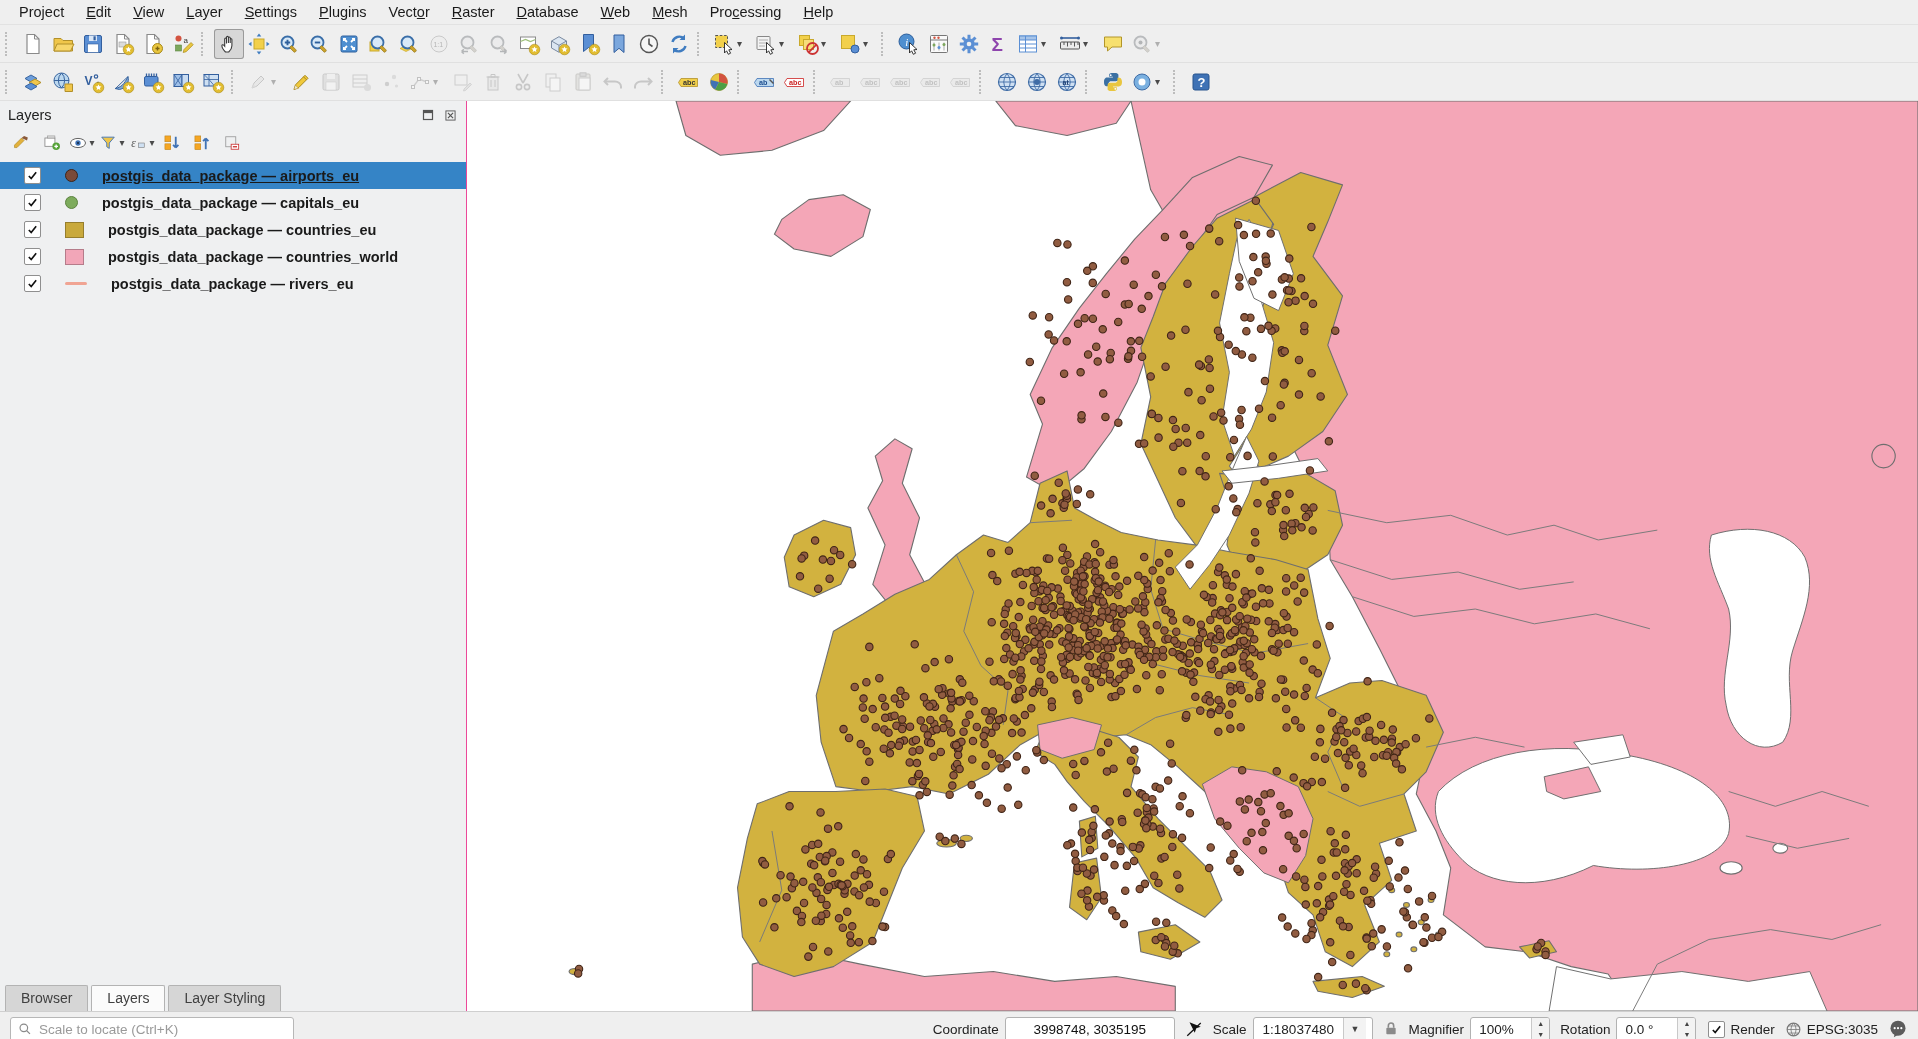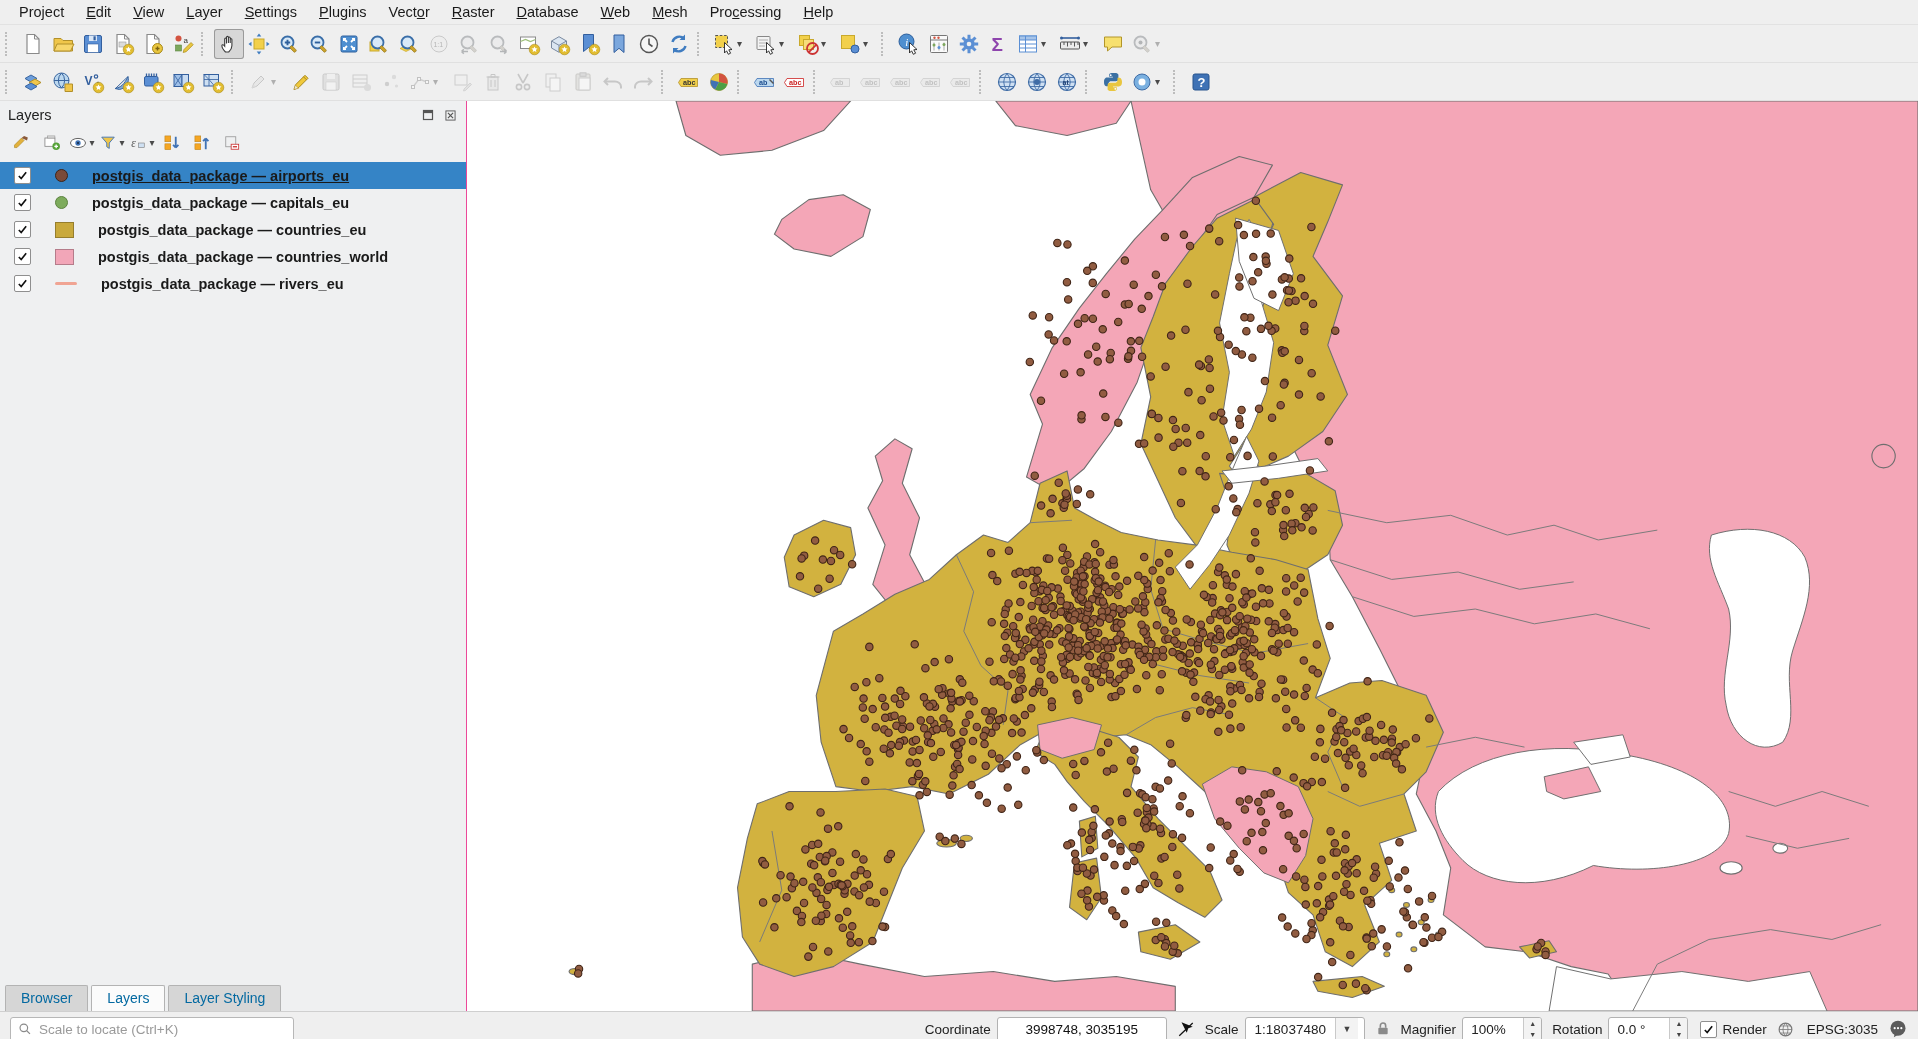--- a/index.html
+++ b/index.html
@@ -26,32 +26,32 @@
   
   .main{display:flex;height:910px;background:#efefef}
   .left{width:466px;flex:none;background:#eff0f1;border-right:1px solid #ec4899;
         display:flex;flex-direction:column}
   .panel-title{height:28px;display:flex;align-items:center;padding:0 8px;font-size:14.5px;color:#222}
   .panel-title .sp{flex:1}
   .ptbtn{width:16px;height:16px;display:flex;align-items:center;justify-content:center;margin-left:6px}
   .panel-tools{display:flex;align-items:center;gap:3px;padding:1px 6px 3px 8px}
   .ptool{width:27px;height:26px;display:flex;align-items:center;justify-content:center;border-radius:3px}
   .tree{flex:1;padding-top:3px}
-  .lrow{height:27px;display:flex;align-items:center;padding-left:14px;gap:24px;
+  .lrow{height:27px;display:flex;align-items:center;padding-left:24px;gap:24px;
         font-weight:bold;font-size:14.5px;white-space:nowrap}
   .lrow.selected{background:#3584c6}
   .lrow.selected .llabel{text-decoration:underline}
   .cbx{width:15px;height:15px;background:#fff;border:1px solid #8f8f8f;border-radius:2px;
        display:flex;align-items:center;justify-content:center;flex:none}
   .sym-point{width:11px;height:11px;border-radius:50%;flex:none}
   .sym-fill{width:17px;height:14px;flex:none;border:1px solid rgba(0,0,0,.25)}
   .sym-line{width:22px;height:3px;border-radius:2px;flex:none}
   .dock-tabs{display:flex;align-items:flex-end;height:26px;padding-left:5px}
   .dtab{padding:4px 15px 5px;background:#d6d6d6;border:1px solid #b3b3b3;border-bottom:none;
-        font-size:14px;margin-right:3px;border-radius:2px 2px 0 0;color:#0369a1}
+        font-size:14px;margin-right:3px;border-radius:2px 2px 0 0;color:#404040}
   .dtab.active{background:#fbfbfb}
   .map{flex:1;background:#fff;position:relative;overflow:hidden}
   .map svg{display:block;width:100%;height:100%}
   
   .statusbar{height:34px;display:flex;align-items:center;background:#efefef;
              border-top:1px solid #cfcfcf;padding:0 10px;font-size:13.5px;color:#222}
   .locator{display:flex;align-items:center;width:268px;height:23px;background:#fff;
            border:1px solid #b7b7b7;border-radius:3px;color:#9a9a9a;padding:0 7px;gap:7px;flex:none}
   .sb-spacer{flex:1}
   .sb-label{margin:0 6px 0 10px;white-space:nowrap}
@@ -2258,21 +2258,21 @@
         <path d="M2 6.5l2.6 2.8L10 2.5" fill="none" stroke="#111" stroke-width="1.8"></path>
       </svg>
   </span>
   <span>Render</span>
   <span class="sb-icon">
     <svg width="17" height="17" viewBox="0 0 24 24">
         <circle cx="12" cy="12" r="9" fill="none" stroke="#777" stroke-width="1.6"></circle>
         <path d="M3 12h18M12 3a13 13 0 0 1 0 18M12 3a13 13 0 0 0 0 18M5 7h14M5 17h14" fill="none" stroke="#777" stroke-width="1.1"></path>
       </svg>
   </span>
-  <span style="margin-left:13px">EPSG:3035</span>
+  <span style="margin-left:5px">EPSG:3035</span>
   <span class="sb-icon">
     <svg width="20" height="20" viewBox="0 0 24 24">
         <circle cx="12" cy="11" r="9" fill="#5c5c5c"></circle>
         <path d="M8 18l-1 4 5-3z" fill="#5c5c5c"></path>
         <circle cx="8" cy="11" r="1.3" fill="#fff"></circle>
         <circle cx="12" cy="11" r="1.3" fill="#fff"></circle>
         <circle cx="16" cy="11" r="1.3" fill="#fff"></circle>
       </svg>
   </span>
 </div>

